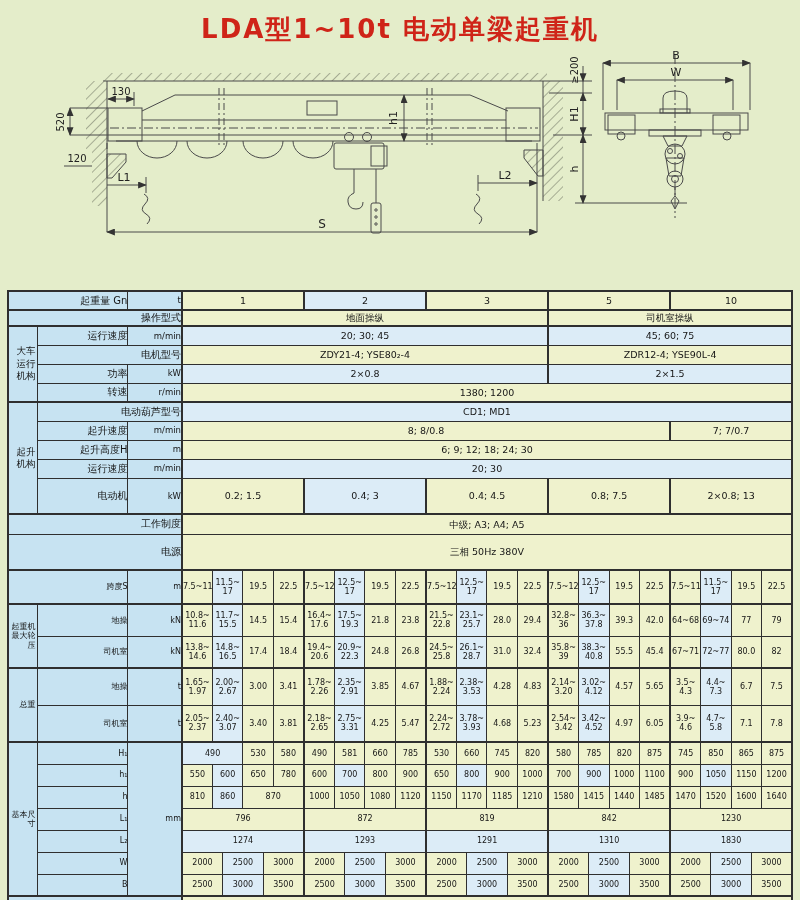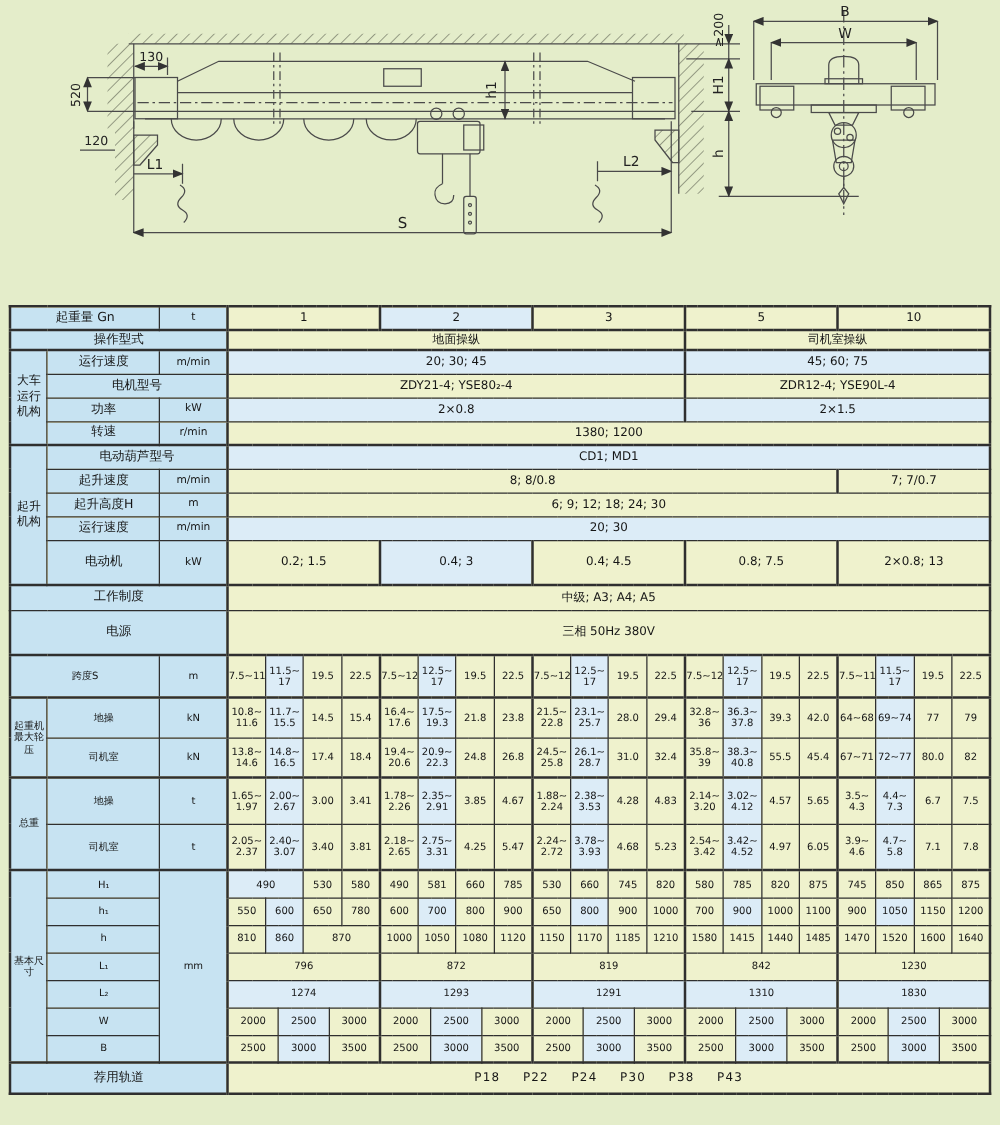--- a/index.html
+++ b/index.html
@@ -9,32 +9,33 @@
          color:#cf2418;letter-spacing:2px;}
   svg{display:block;margin:0 auto;}
   svg text{font-family:"DejaVu Sans","Liberation Sans",sans-serif;fill:#222;stroke:none;}
   table{border-collapse:collapse;table-layout:fixed;margin:4px auto 0;width:784px;
         border:2px solid #2f2f2f;background:#eff2cd;}
   td{border:1px solid #2f2f2f;text-align:center;vertical-align:middle;padding:0;
      overflow:hidden;font-size:9.5px;line-height:1.2;}
   tr.dense td{font-size:8px;line-height:1.15;}
   td.C{background:#eff2cd;}
   td.B{background:#dcecf7;}
-  td.L{background:#c7e3f2;font-size:10px;}
+  td.L{background:#c7e3f2;font-size:10px;text-align:right;}
   td.u{font-size:8.5px;}
   td.gv{font-size:9.5px;line-height:1.3;padding:0 2px;}
   td.gl{border-left-width:2px;}
   tr.sep td{border-top-width:2px;}
   td.rail{word-spacing:14px;letter-spacing:1px;margin-top:16px;}
 </style>
 </head>
 <body>
 
 <div class="page">
 
+  <div class="title">LDA型1~10t 电动单梁起重机</div>
 
   <svg width="800" height="240" viewBox="0 0 800 240">
     <defs>
       <pattern id="ht" patternUnits="userSpaceOnUse" width="7" height="7" patternTransform="rotate(45)">
         <line x1="0" y1="0" x2="0" y2="7" stroke="#7a7f6c" stroke-width="1.2"></line>
       </pattern>
       <marker id="ar" viewBox="0 0 10 8" markerWidth="9" markerHeight="7" refX="9" refY="4" orient="auto-start-reverse">
         <path d="M0,0 L10,4 L0,8 Z" fill="#333"></path>
       </marker>
     </defs>

